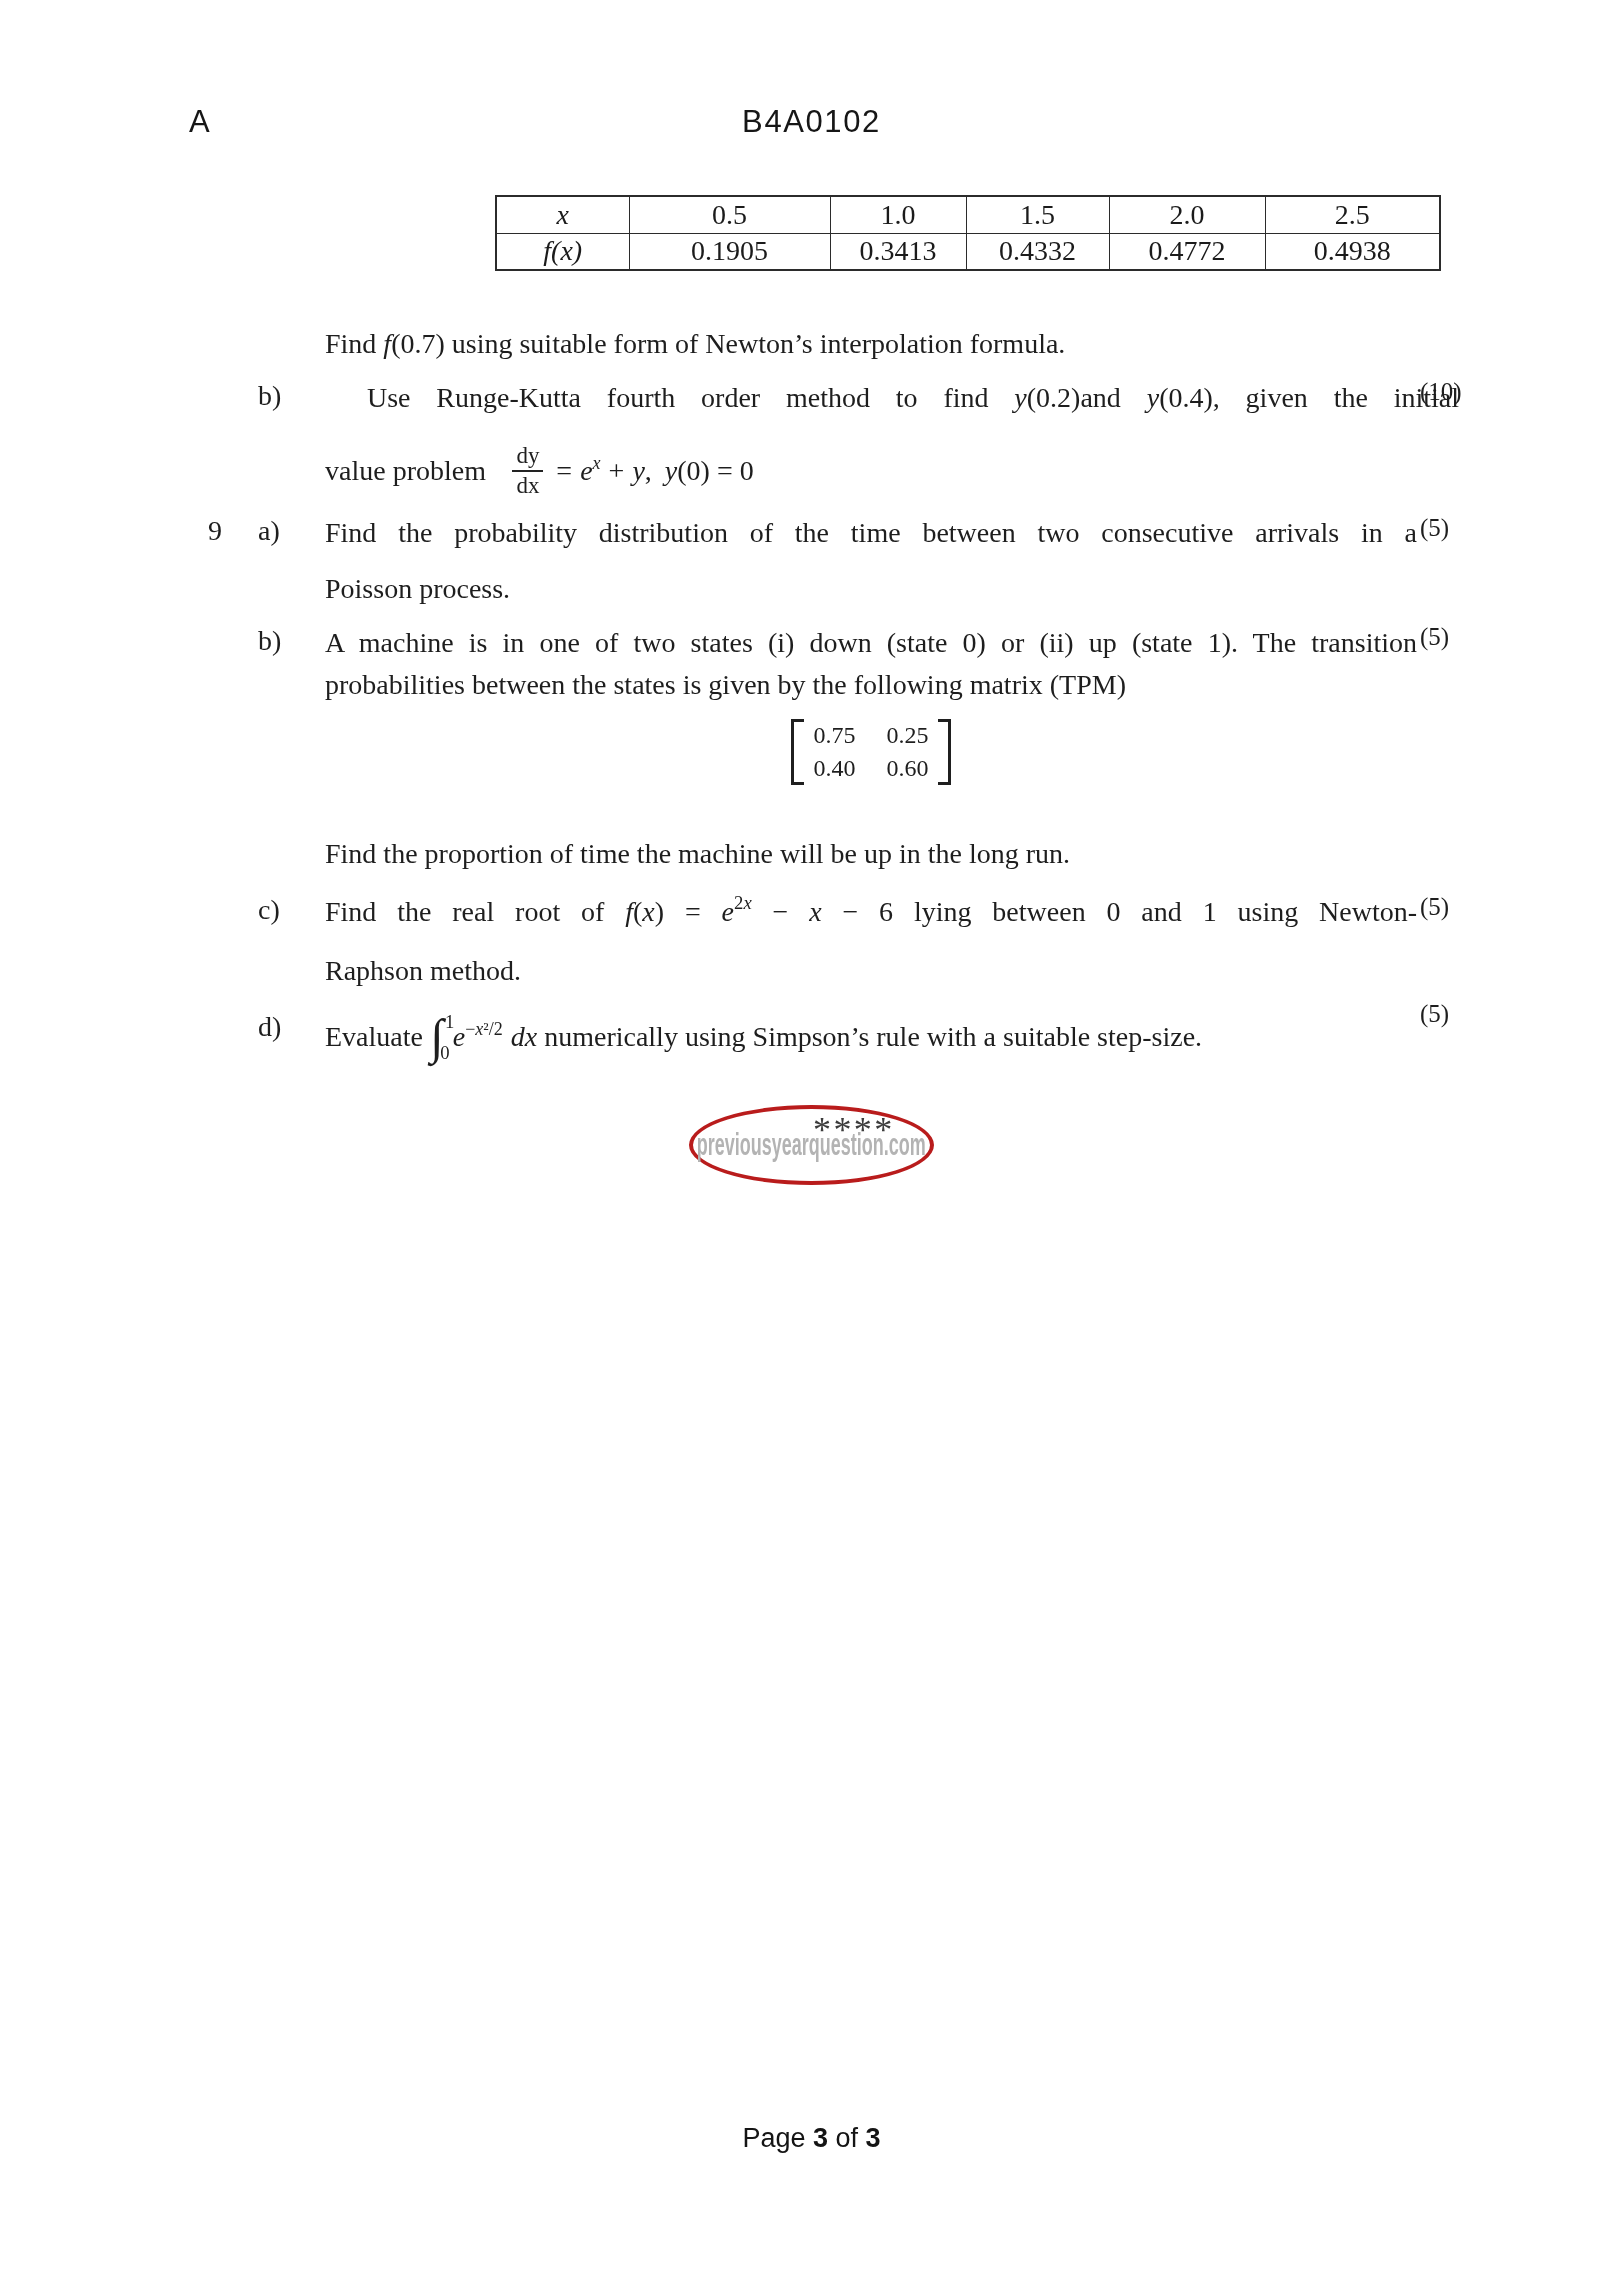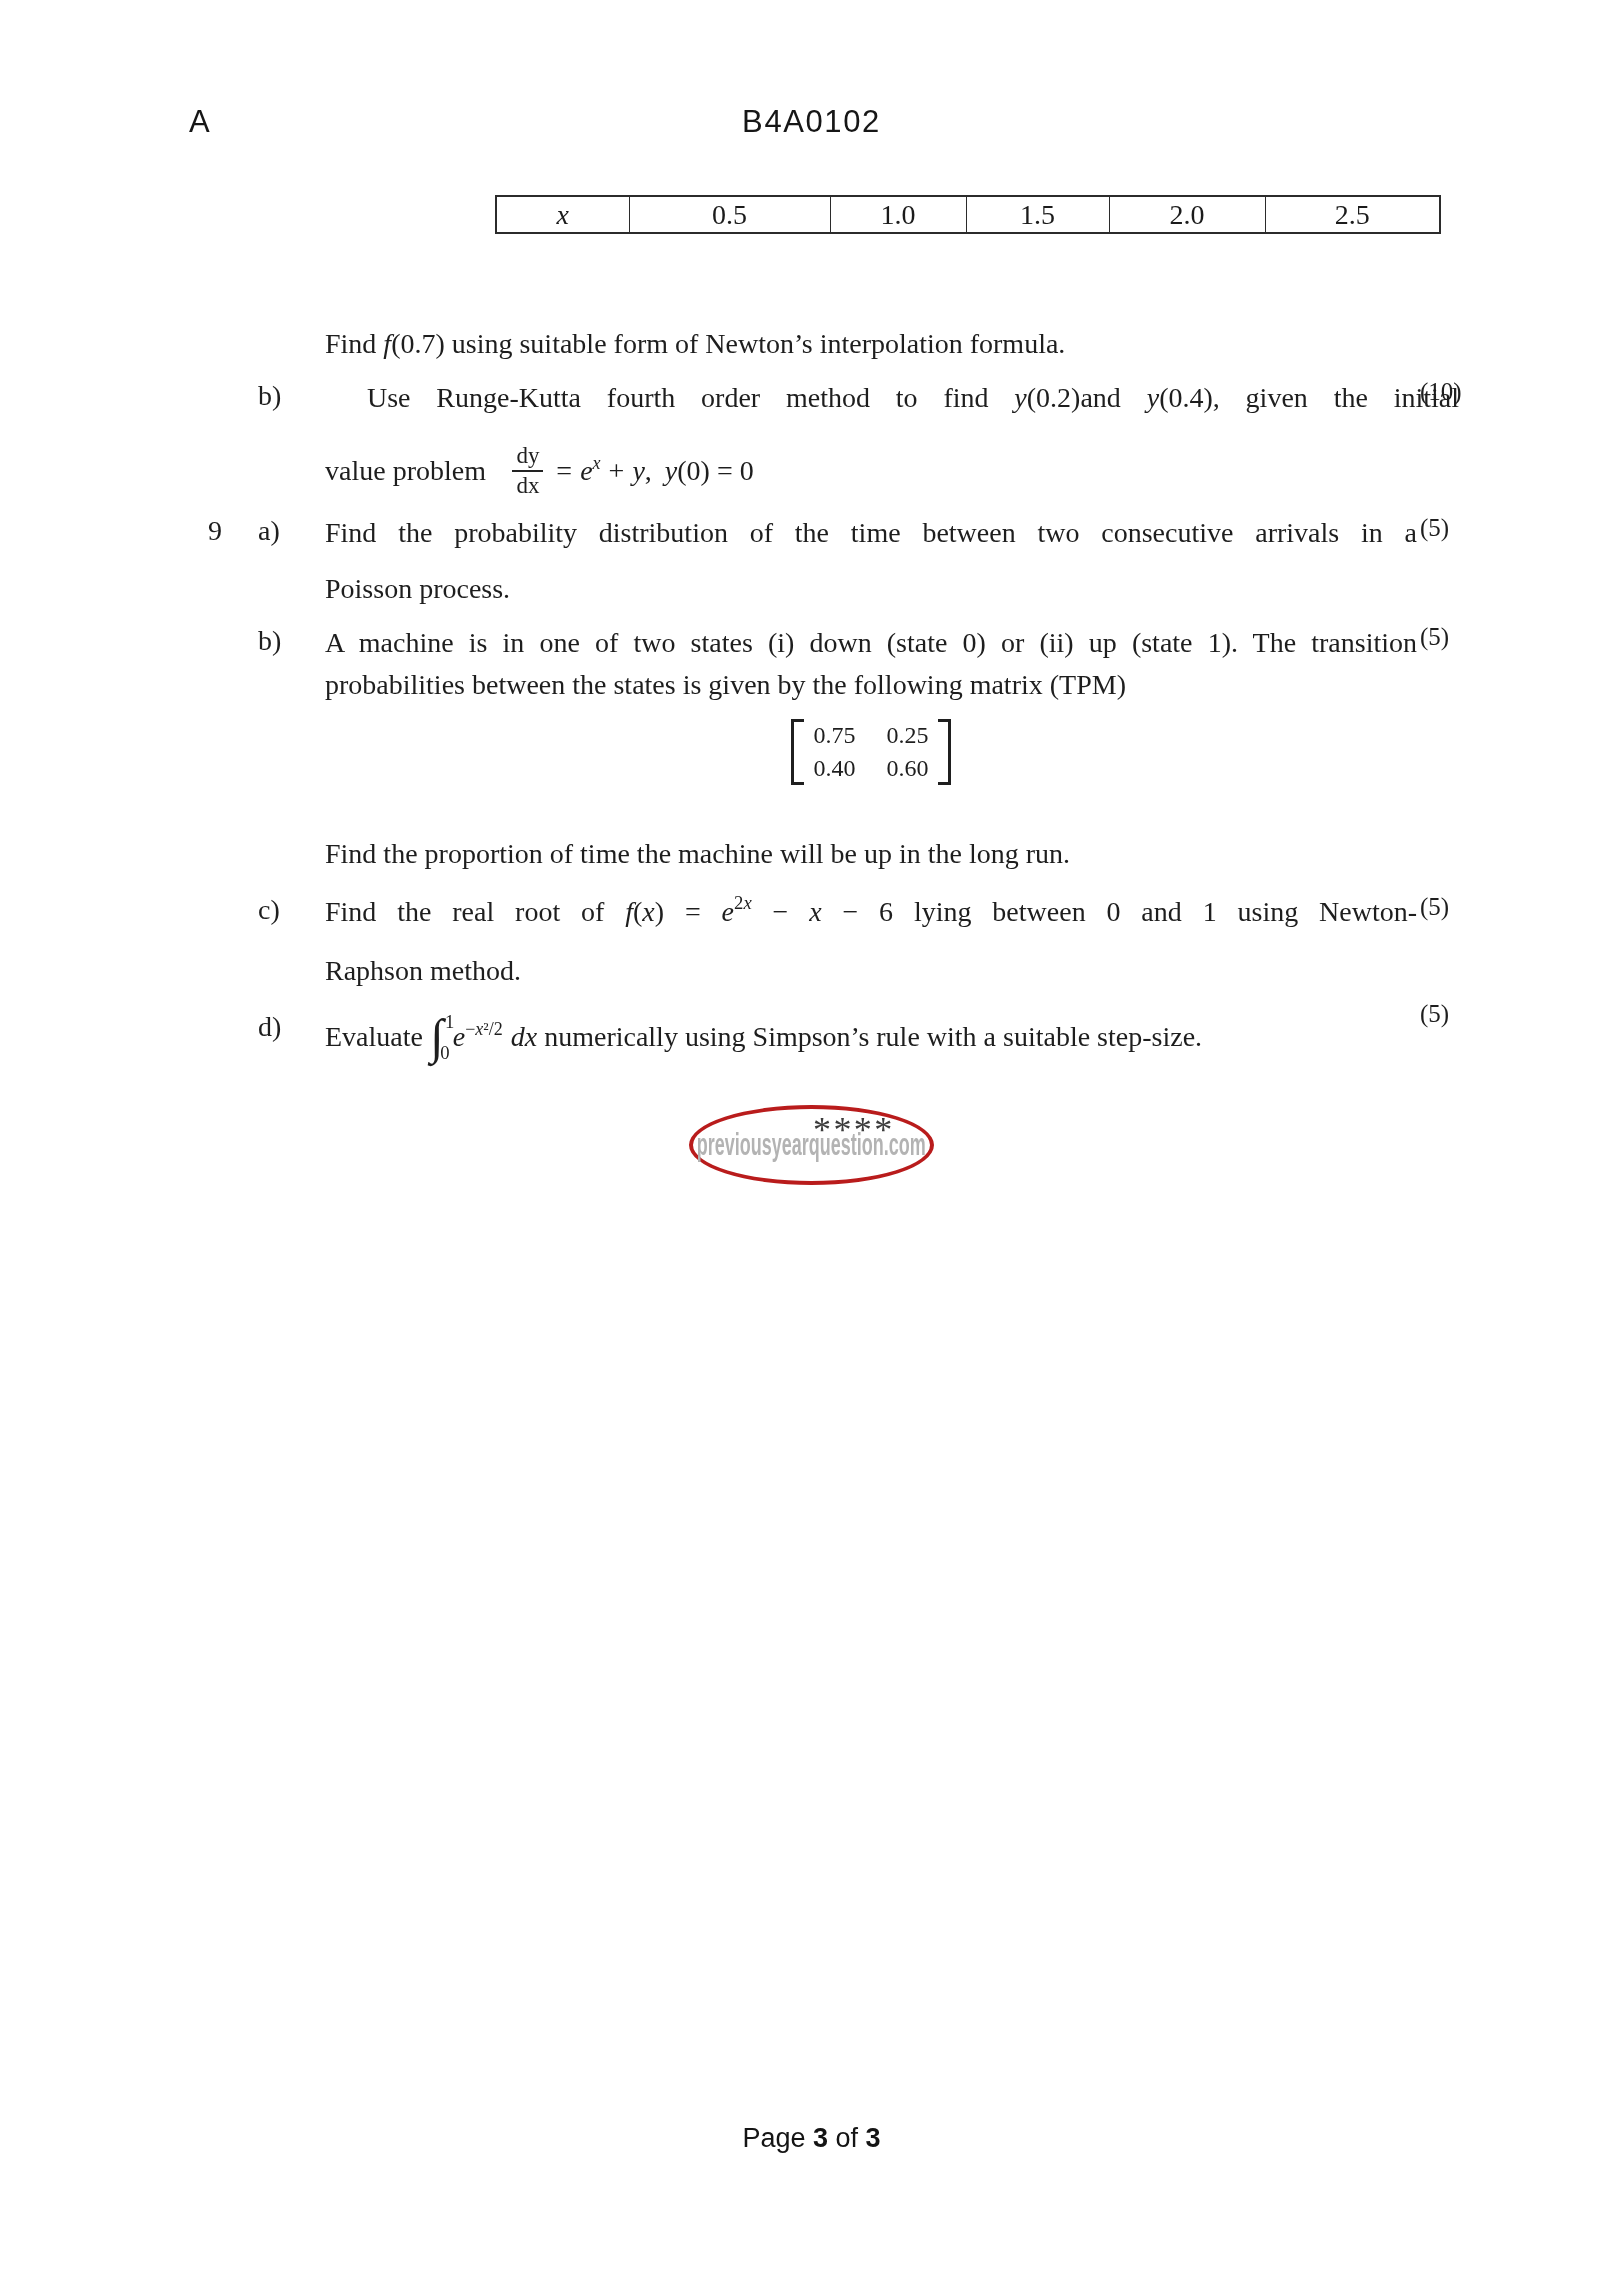--- a/index.html
+++ b/index.html
@@ -108,20 +108,28 @@
   <table class="dtable abs" style="left:495px; top:195px;">
     <tbody>
         <tr>
       <td class="c0 it">x</td>
       <td class="c1">0.5</td>
       <td class="c2">1.0</td>
       <td class="c3">1.5</td>
       <td class="c4">2.0</td>
       <td class="c5">2.5</td>
     </tr>
+    <tr>
+      <td class="c0 it">f(x)</td>
+      <td class="c1">0.1905</td>
+      <td class="c2">0.3413</td>
+      <td class="c3">0.4332</td>
+      <td class="c4">0.4772</td>
+      <td class="c5">0.4938</td>
+    </tr>
   </tbody>
     </table>
 
   <div class="abs line" style="left:325px; top:326px;">
     <span>Find </span><span class="it">f</span><span>(0.7)</span><span> using suitable form of Newton’s interpolation formula.</span>
   </div>
 
   <div class="abs lbl" style="left:258px; top:380px;">b)</div>
   <div class="abs line wline jline" style="left:325px; top:380px;margin-left:42px;">
     <span>Use Runge-Kutta fourth order method to find </span><span class="it">y</span><span>(0.2)</span><span>and </span><span class="it">y</span><span>(0.4)</span><span>, given the initial</span>

